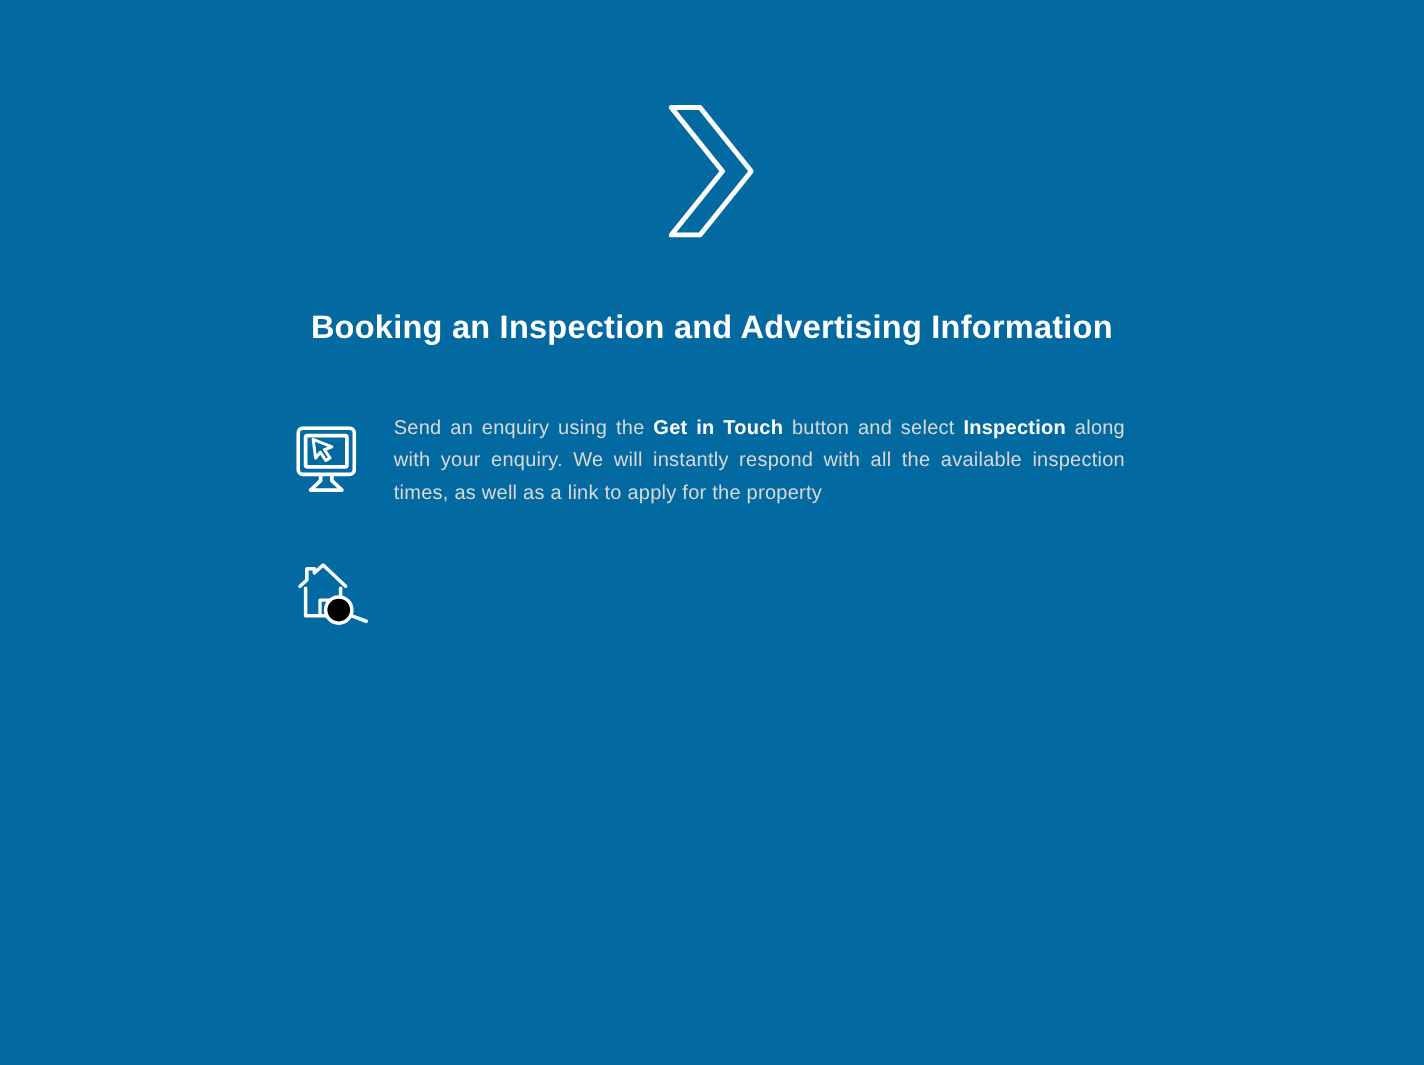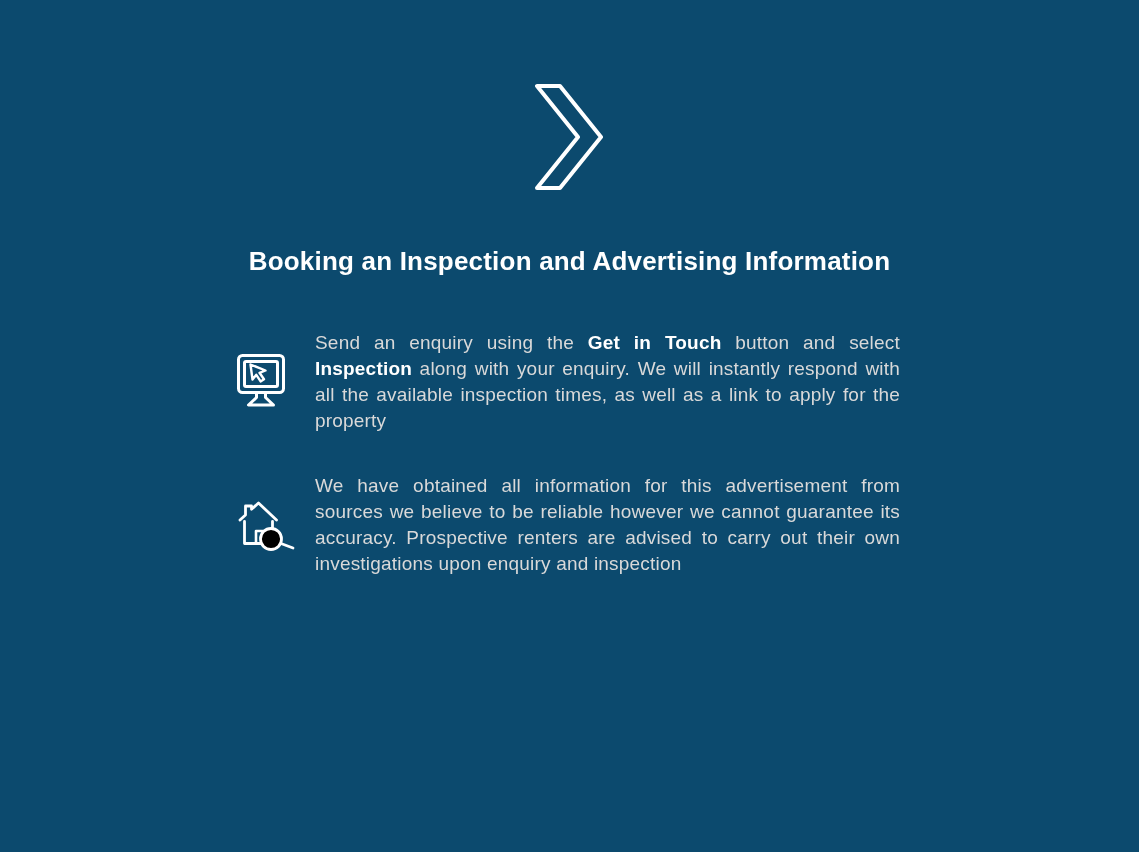--- a/index.html
+++ b/index.html
@@ -1,19 +1,19 @@
 <!DOCTYPE html>
 <html><head>
 <meta charset="utf-8">
 <style>
   html,body{margin:0;padding:0;background:#000;}
   .page{
     position:relative;
     width:1139px;height:852px;
-    background:#0c4a6e;
+    background:#0369a1;
     overflow:hidden;
     font-family:"Liberation Sans", sans-serif;
   }
   .chevron{
     position:absolute;left:535px;top:84px;width:68px;height:106px;
   }
   .title{
     position:absolute;left:0;top:246px;width:1139px;
     text-align:center;
     color:#ffffff;
@@ -27,21 +27,21 @@
   .row{
     display:flex;align-items:center;margin-bottom:39px;
   }
   .icon-cell{
     width:78px;flex:0 0 78px;
     display:flex;align-items:center;justify-content:flex-start;
   }
   .row p{
     margin:0;flex:1;
     color:#d9d9d9;
-    font-size:19px;line-height:26px;
+    font-size:16px;line-height:26px;
     letter-spacing:0.2px;
     text-align:justify;
   }
   .row p strong{color:#ffffff;font-weight:700;}
   svg{display:block;}
   .stroke{fill:none;stroke:#ffffff;stroke-linecap:round;stroke-linejoin:round;}
 </style>
 </head>
 <body>
 
@@ -74,17 +74,16 @@
       <div class="icon-cell">
         <svg width="58" height="54" viewBox="0 0 58 54">
           <path class="stroke" stroke-width="2.8" d="M3 22 L8.5 17 L8.5 8 L14.5 8 L14.5 11.3 L21.5 5 L39.5 22"></path>
           <path class="stroke" stroke-width="2.8" d="M7.5 23.5 L7.5 45.5 L24 45.5"></path>
           <path class="stroke" stroke-width="2.8" d="M35.5 23.5 L35.5 30.5"></path>
           <path class="stroke" stroke-width="2.6" d="M19 45 L19 33 L27 33 L27 37"></path>
           <circle cx="34" cy="41" r="10.5" fill="#000000" stroke="#ffffff" stroke-width="2.8"></circle>
           <path class="stroke" stroke-width="2.8" d="M44 45.5 L56 50"></path>
         </svg>
       </div>
-      <p><span>We have obtained all information for this advertisement from sources we believe to be reliable however we cannot guarantee its accuracy. Prospective renters are advised to carry out their own investigations upon enquiry and inspection</span></p>
     </div>
 
   </div>
 </div>
 
 </body></html>

